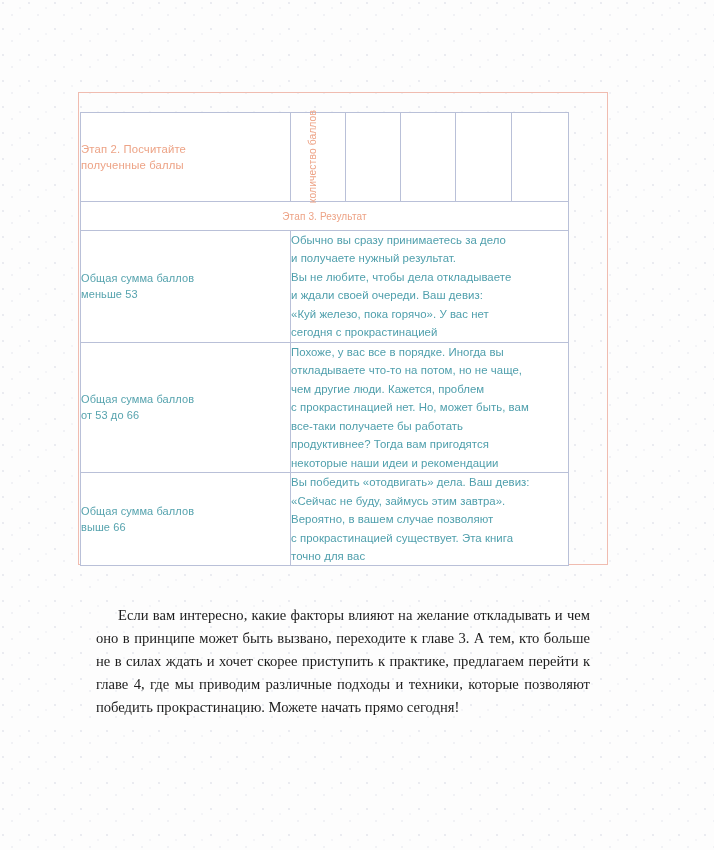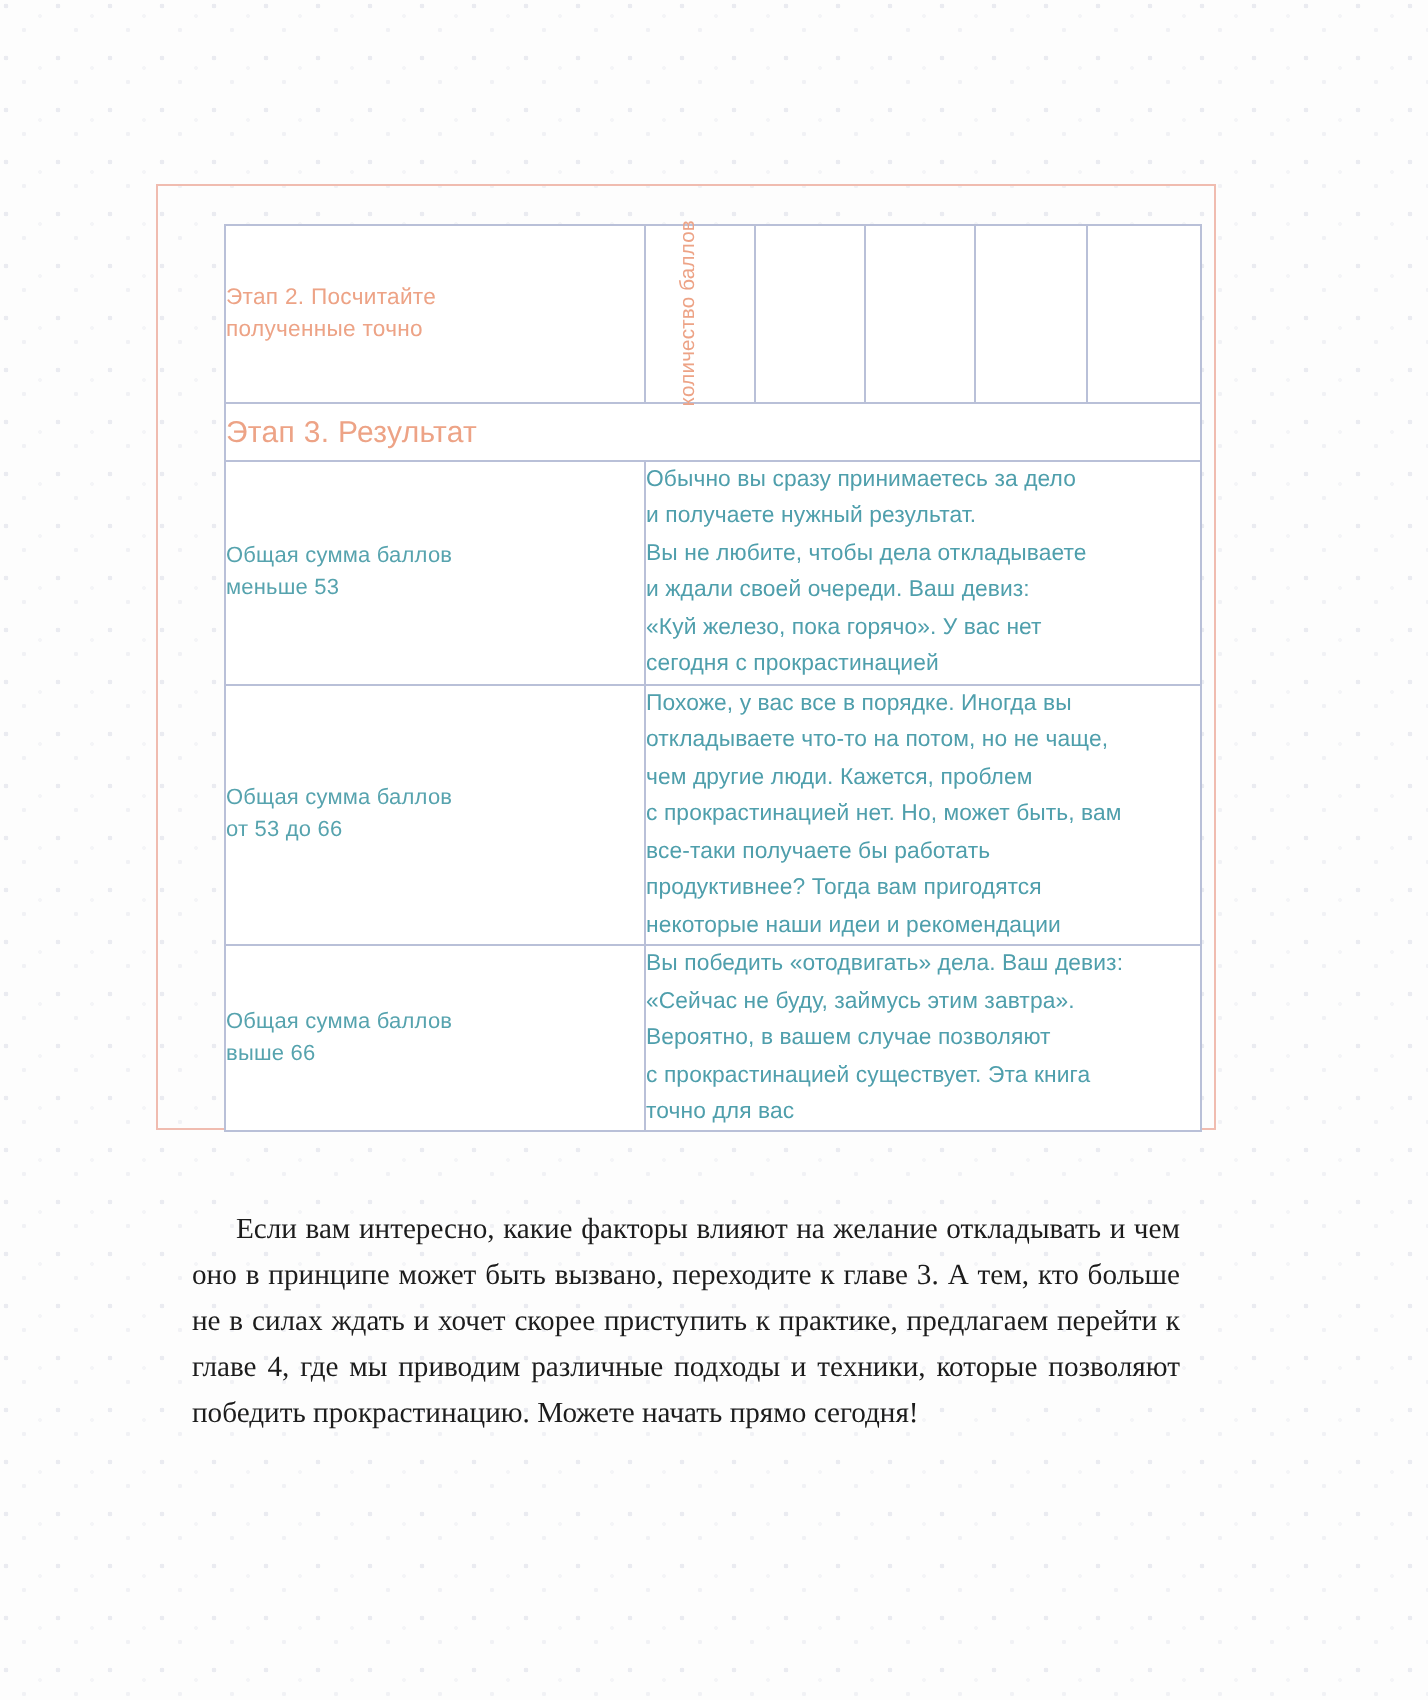--- a/index.html
+++ b/index.html
@@ -28,21 +28,21 @@
     width: 530px;
     height: 473px;
     border: 1.5px solid #f0bcb0;
     box-sizing: border-box;
     background: transparent;
   }
 
   
   .score-table {
     position: absolute;
-    left: 112px;
+    left: 80px;
     top: 112px;
     width: 488px;
     border-collapse: collapse;
     table-layout: fixed;
     background: #ffffff;
   }
   .score-table td {
     border: 1px solid #b9c0d8;
     padding: 0;
     vertical-align: middle;
@@ -78,24 +78,25 @@
     align-items: center;
     justify-content: flex-start;
     height: 88px;
     padding-left: 6px;
   }
   .blank-cell { width: 55px; }
 
   
   .stage3-label {
     color: #eda386;
-    font-size: 15px;
+    font-size: 10px;
     padding: 9px 0 9px 12px;
     letter-spacing: 0.15px;
     height: 28px;
+    text-align: center;
   }
 
   
   .res-left {
     color: #56a3ae;
     font-size: 11px;
     line-height: 1.5;
     padding: 10px 10px 10px 12px;
     letter-spacing: 0.1px;
     vertical-align: middle;
@@ -138,21 +139,21 @@
     <col style="width:55px">
     <col style="width:55px">
     <col style="width:56px">
     <col style="width:57px">
   </colgroup>
   <tbody>
 
     <tr>
       <td class="stage2-label">
         <div>Этап 2. Посчитайте</div>
-        <div>полученные точно</div>
+        <div>полученные баллы</div>
       </td>
       <td class="vert-cell">
         <div class="vert-wrap">
           <span class="vert-text">количество баллов</span>
         </div>
       </td>
       <td class="blank-cell"></td>
       <td class="blank-cell"></td>
       <td class="blank-cell"></td>
       <td class="blank-cell"></td>

